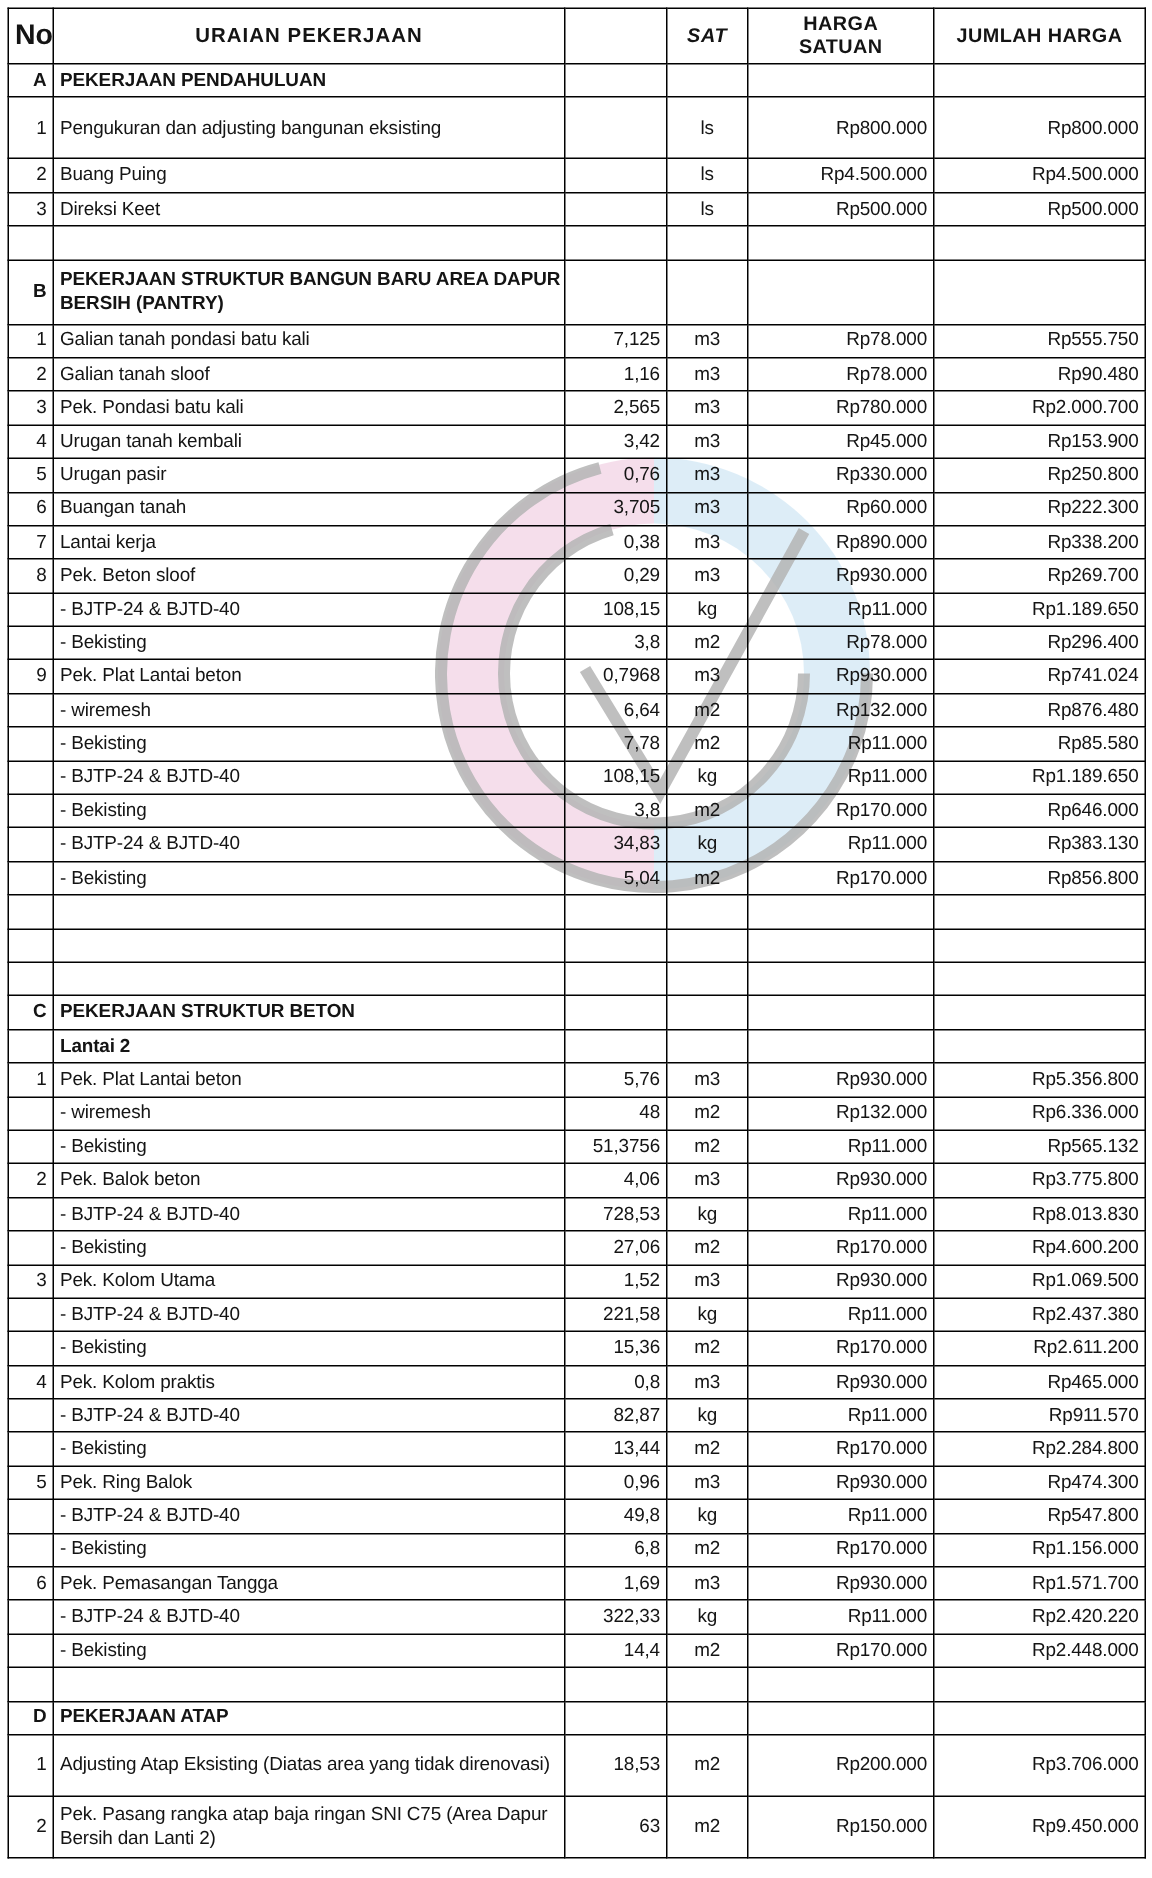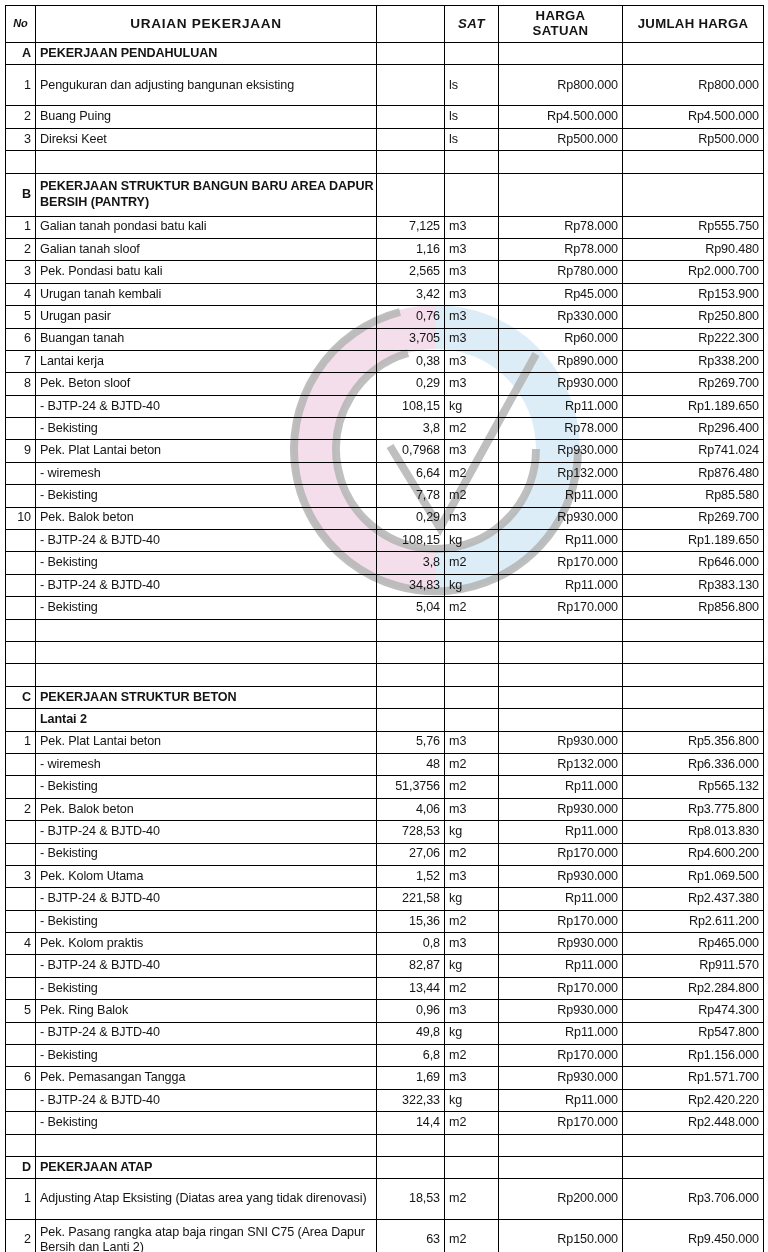--- a/index.html
+++ b/index.html
@@ -42,30 +42,30 @@
   col.c-jh   {width:141px;}
 
   thead th{
     text-align:center;
     font-weight:bold;
     font-size:12.8px;
     letter-spacing:0.2px;
     height:37px;
     padding:2px 3px;
   }
-  thead th.h-no{font-size:11px;font-style:italic;}
+  thead th.h-no{font-size:19px;}
   thead th.h-ur{font-size:13.6px;letter-spacing:0.7px;}
   thead th.h-sat{font-size:13.2px;letter-spacing:0.5px;font-style:italic;}
   thead th.h-hs{font-size:13.2px;letter-spacing:0.3px;line-height:1.12;}
   thead th.h-jh{font-size:13.2px;letter-spacing:0.3px;}
 
   td.no{text-align:right;padding-right:4px;font-size:12.8px;}
   td.ur{text-align:left;}
   td.vol{text-align:right;padding-right:4px;}
-  td.sat{text-align:left;}
+  td.sat{text-align:center;}
   td.hs{text-align:right;padding-right:5px;}
   td.jh{text-align:right;padding-right:6px;}
 
   tr.section td{font-weight:bold;font-size:12.6px;letter-spacing:-0.05px;}
   tr.section td.ur{padding-right:2px;margin-left:48px;}
   tr.sub td.ur{font-weight:bold;}
   td.indent{padding-left:20px;}
 
   tr.r1 td{height:22.4px;}
   tr.r-tall td{height:41px;}
@@ -278,28 +278,20 @@
         </tr>
         <tr class="r1">
           <td class="no"></td>
           <td class="ur indent">- Bekisting</td>
           <td class="vol">7,78</td>
           <td class="sat">m2</td>
           <td class="hs">Rp11.000</td>
           <td class="jh">Rp85.580</td>
         </tr>
         <tr class="r1">
-          <td class="no">10</td>
-          <td class="ur">Pek. Balok beton</td>
-          <td class="vol">0,29</td>
-          <td class="sat">m3</td>
-          <td class="hs">Rp930.000</td>
-          <td class="jh">Rp269.700</td>
-        </tr>
-        <tr class="r1">
           <td class="no"></td>
           <td class="ur indent">- BJTP-24 &amp; BJTD-40</td>
           <td class="vol">108,15</td>
           <td class="sat">kg</td>
           <td class="hs">Rp11.000</td>
           <td class="jh">Rp1.189.650</td>
         </tr>
         <tr class="r1">
           <td class="no"></td>
           <td class="ur indent">- Bekisting</td>

